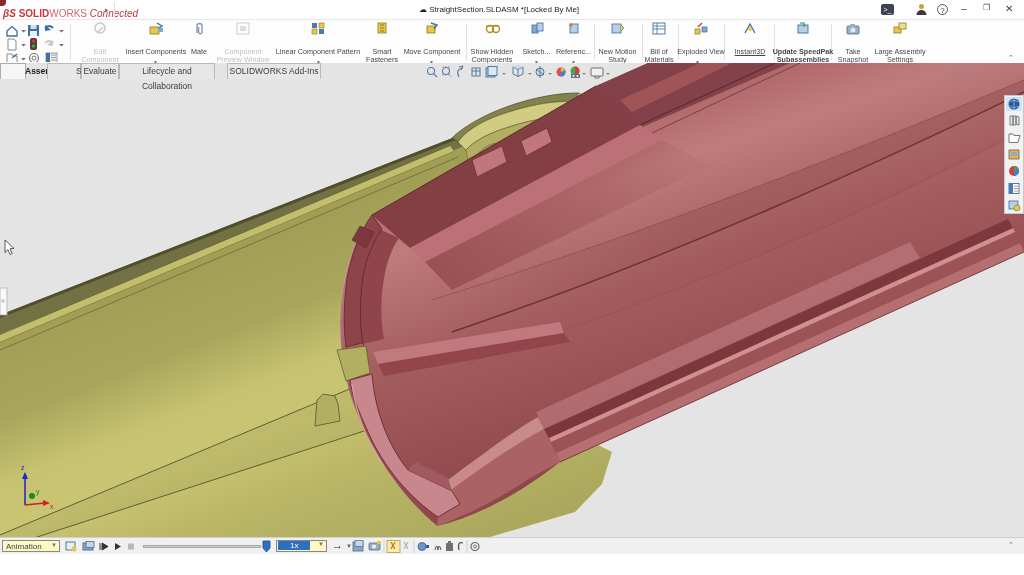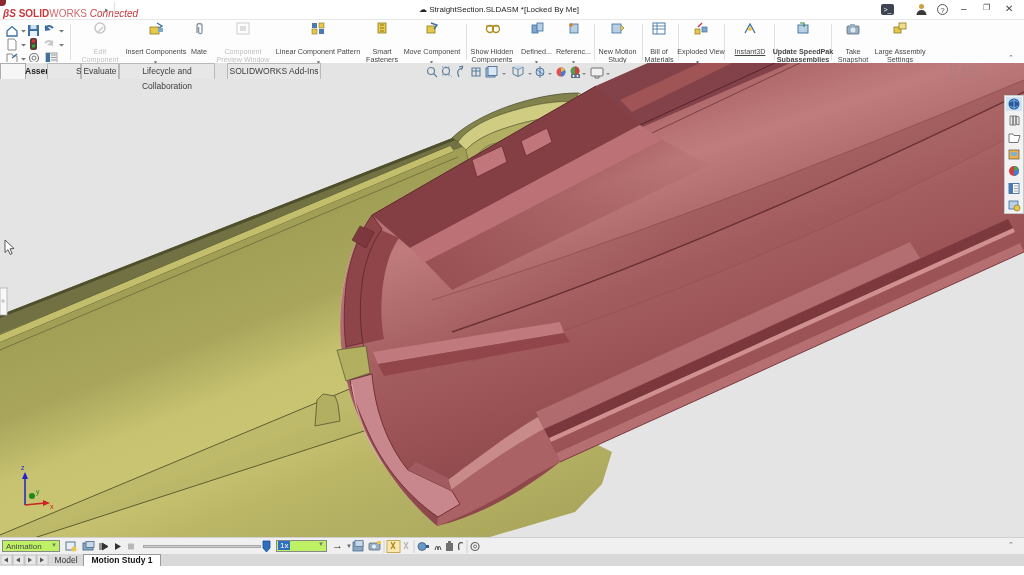--- a/index.html
+++ b/index.html
@@ -26,21 +26,21 @@
 #headsup { position:absolute; left:424px; top:65px; z-index:5; }
 #rightpanel { position:absolute; left:1004px; top:95px; width:20px; height:119px; background:#f2f2f2; border:1px solid #c8c8c8; z-index:5; }
 #rightpanel .pico { position:absolute; left:1px; width:16px; height:14px; }
 .tab { position:absolute; top:0; height:16px; background:#e7e7e7; border:1px solid #b9b9b9; border-bottom:none; font-size:8.5px; color:#3c3c3c; text-align:center; line-height:15px; }
 .tab.active { background:#f6f6f6; font-weight:bold; color:#222; border-color:#adadad; }
 
 
 #motionbar { position:absolute; left:0; top:537px; width:1024px; height:17px; background:#f0f0f0; border-top:1px solid #d0d0d0; }
 #tabrow2 { position:absolute; left:0; top:554px; width:1024px; height:12px; background:#d9d9d9; }
 #statusbar { position:absolute; left:0; top:566px; width:1024px; height:9px; background:#f5f5f5; border-top:1px solid #dcdcdc; font-size:8px; color:#333; }
-.combo { position:absolute; background:#bef264; border:1px solid #888; font-size:8px; color:#222; }
+.combo { position:absolute; background:#fef9c3; border:1px solid #888; font-size:8px; color:#222; }
 </style>
 </head>
 <body>
 <div id="app">
   <div id="titlebar">
     <div id="logo"><b style="font-style:italic">βS</b> <b style="font-style:normal">SOLID</b><span style="font-style:normal;color:#d4686c">WORKS</span> <i>Connected</i></div>
     <div class="abs" style="left:105px; top:6px; font-size:7px; color:#777;">▸</div>
     <div class="abs" style="left:114px; top:2px; width:1px; height:16px; background:#e0e0e0;"></div>
     <div class="abs" style="left:0; top:0; width:6px; height:6px; background:#8a2a2e; border-radius:0 0 4px 0;"></div>
     <div id="title-center">☁ StraightSection.SLDASM *[Locked By Me]</div>
@@ -119,21 +119,21 @@
           <path d="M6,1 l6,2 l-3,4" fill="none" stroke="#3c6e9f" stroke-width="1.4"></path>
         </svg><div class="lbl">Move Component</div><div class="darr" style="left:28px; top:36px;">▼</div></div>
     <div class="rbtn" style="left:466px; width:52px;"><svg width="15" height="13">
           <circle cx="5" cy="7" r="3.5" fill="none" stroke="#b09020" stroke-width="1.4"></circle>
           <circle cx="11" cy="7" r="3.5" fill="none" stroke="#b09020" stroke-width="1.4"></circle>
           <path d="M1,4 h13" stroke="#b09020" stroke-width="1.2"></path>
         </svg><div class="lbl">Show Hidden<br>Components</div></div>
     <div class="rbtn" style="left:518px; width:37px;"><svg width="14" height="13">
           <rect x="2" y="3" width="6" height="8" fill="#7fa8cc" stroke="#3c6e9f" stroke-width="0.8"></rect>
           <rect x="7" y="1" width="6" height="8" fill="#b8cfe4" stroke="#3c6e9f" stroke-width="0.8"></rect>
-        </svg><div class="lbl">Defined...</div><div class="darr" style="left:16px; top:36px;">▼</div></div>
+        </svg><div class="lbl">Sketch...</div><div class="darr" style="left:16px; top:36px;">▼</div></div>
     <div class="rbtn" style="left:555px; width:37px;"><svg width="14" height="13">
           <rect x="3" y="2" width="8" height="9" fill="#b8cfe4" stroke="#3c6e9f" stroke-width="0.8"></rect>
           <circle cx="4" cy="3" r="1.8" fill="#d08030"></circle>
         </svg><div class="lbl">Referenc...</div><div class="darr" style="left:16px; top:36px;">▼</div></div>
     <div class="rbtn" style="left:595px; width:45px;"><svg width="14" height="13">
           <rect x="1" y="2" width="9" height="9" fill="#b8cfe4" stroke="#3c6e9f" stroke-width="0.8"></rect>
           <path d="M10,3 l3,3 l-3,3" fill="#e8c84a" stroke="#8a7a20" stroke-width="0.7"></path>
         </svg><div class="lbl">New Motion<br>Study</div></div>
     <div class="rbtn" style="left:641px; width:36px;"><svg width="14" height="13">
           <rect x="1" y="1" width="12" height="11" fill="#fff" stroke="#3c6e9f" stroke-width="0.9"></rect>
@@ -385,21 +385,21 @@
       <rect x="19" y="3" width="10" height="7" fill="#8aa8c0" stroke="#4a6a8a" stroke-width="0.9"></rect>
         <rect x="22" y="1.5" width="8" height="6" fill="#c8d8e8" stroke="#4a6a8a" stroke-width="0.8"></rect>
       <path d="M36,3 v7 M38,3 l6,3.5 l-6,3.5 Z" fill="#333" stroke="#333" stroke-width="1"></path>
       <path d="M51,3 l6,3.5 l-6,3.5 Z" fill="#333"></path>
       <rect x="64" y="3.5" width="6" height="6" fill="#b8b8b8"></rect>
     </svg>
     <div class="abs" style="left:143px; top:7px; width:118px; height:3px; background:#cdcdcd; border:1px solid #a8a8a8;"></div>
     <svg class="abs" style="left:260px; top:2px;" width="12" height="13">
         <path d="M3,1 h7 v7 l-3.5,4 l-3.5,-4 Z" fill="#2e6fc0" stroke="#1a4a8a" stroke-width="0.8"></path>
       </svg>
-    <div class="combo" style="left:276px; top:2px; width:51px; height:12px;"><span style="background:#2e6fc0; color:#fff; padding:0 2px; margin-left:1px;">1x</span><span style="position:absolute; right:2px; color:#777; font-size:6px;">▼</span></div>
+    <div class="combo" style="left:276px; top:2px; width:51px; height:12px;"><span style="background:#2e6fc0; color:#fff; padding:0 12px; margin-left:1px;">1x</span><span style="position:absolute; right:2px; color:#777; font-size:6px;">▼</span></div>
     <div class="abs" style="left:332px; top:1px; font-size:11px; color:#222;">→</div>
     <div class="abs" style="left:346px; top:5px; font-size:6px; color:#666;">▼</div>
     <svg class="abs" style="left:352px; top:2px;" width="130" height="13" viewBox="0 0 130 13">
       <rect x="1" y="2" width="10" height="9" fill="#8aa8c0" stroke="#4a6a8a" stroke-width="0.8"></rect>
         <rect x="3" y="0.5" width="8" height="6" fill="#c8d8e8" stroke="#4a6a8a" stroke-width="0.7"></rect>
       <rect x="17" y="3" width="11" height="7" rx="1" fill="#98b0c4" stroke="#5a6a7a" stroke-width="0.8"></rect>
         <circle cx="22" cy="6.5" r="2" fill="#e8f0f8"></circle>
         <rect x="25" y="1" width="4" height="3" fill="#e8c84a"></rect>
       <rect x="31.5" y="0" width="1" height="13" fill="#d0d0d0"></rect>
       <rect x="35" y="0.5" width="13" height="12" fill="#fce9b0" stroke="#c8a858"></rect>
@@ -411,24 +411,13 @@
       <path d="M83,10 q2,-8 3,0 q1,-8 3,0" fill="none" stroke="#555" stroke-width="1"></path>
       <rect x="94" y="3" width="7" height="8" fill="#707070"></rect>
         <rect x="96" y="1" width="3" height="2" fill="#707070"></rect>
       <path d="M107,10 q-2,-9 4,-7" fill="none" stroke="#555" stroke-width="1.2"></path>
       <rect x="114.5" y="0" width="1" height="13" fill="#d0d0d0"></rect>
       <circle cx="123" cy="6.5" r="4" fill="none" stroke="#666" stroke-width="1.2"></circle>
         <circle cx="123" cy="6.5" r="1.5" fill="none" stroke="#666" stroke-width="0.9"></circle>
     </svg>
     <div class="abs" style="left:1008px; top:3px; font-size:7px; color:#666;">⌃</div>
   </div>
-  <div id="tabrow2">
-    <svg class="abs" style="left:1px; top:1px;" width="48" height="10" viewBox="0 0 48 10">
-      <rect x="0" y="0" width="11" height="10" fill="#e8e8e8" stroke="#b0b0b0" stroke-width="0.7"></rect>
-        <rect x="12" y="0" width="11" height="10" fill="#e8e8e8" stroke="#b0b0b0" stroke-width="0.7"></rect>
-        <rect x="24" y="0" width="11" height="10" fill="#e8e8e8" stroke="#b0b0b0" stroke-width="0.7"></rect>
-        <rect x="36" y="0" width="11" height="10" fill="#e8e8e8" stroke="#b0b0b0" stroke-width="0.7"></rect>
-      <path d="M3,5 l4,-2.5 v5 Z M15,5 l4,-2.5 v5 Z M31,5 l-4,-2.5 v5 Z M43,5 l-4,-2.5 v5 Z" fill="#555"></path>
-    </svg>
-    <div class="abs" style="left:50px; top:0px; width:32px; height:12px; font-size:8.5px; color:#333; text-align:center; line-height:12px;">Model</div>
-    <div class="abs" style="left:83px; top:0px; width:78px; height:12px; background:#fff; border:1px solid #999; border-bottom:none; font-size:8.5px; font-weight:bold; color:#111; text-align:center; line-height:11px;">Motion Study 1</div>
-  </div>
 </div>
 
 </body></html>

